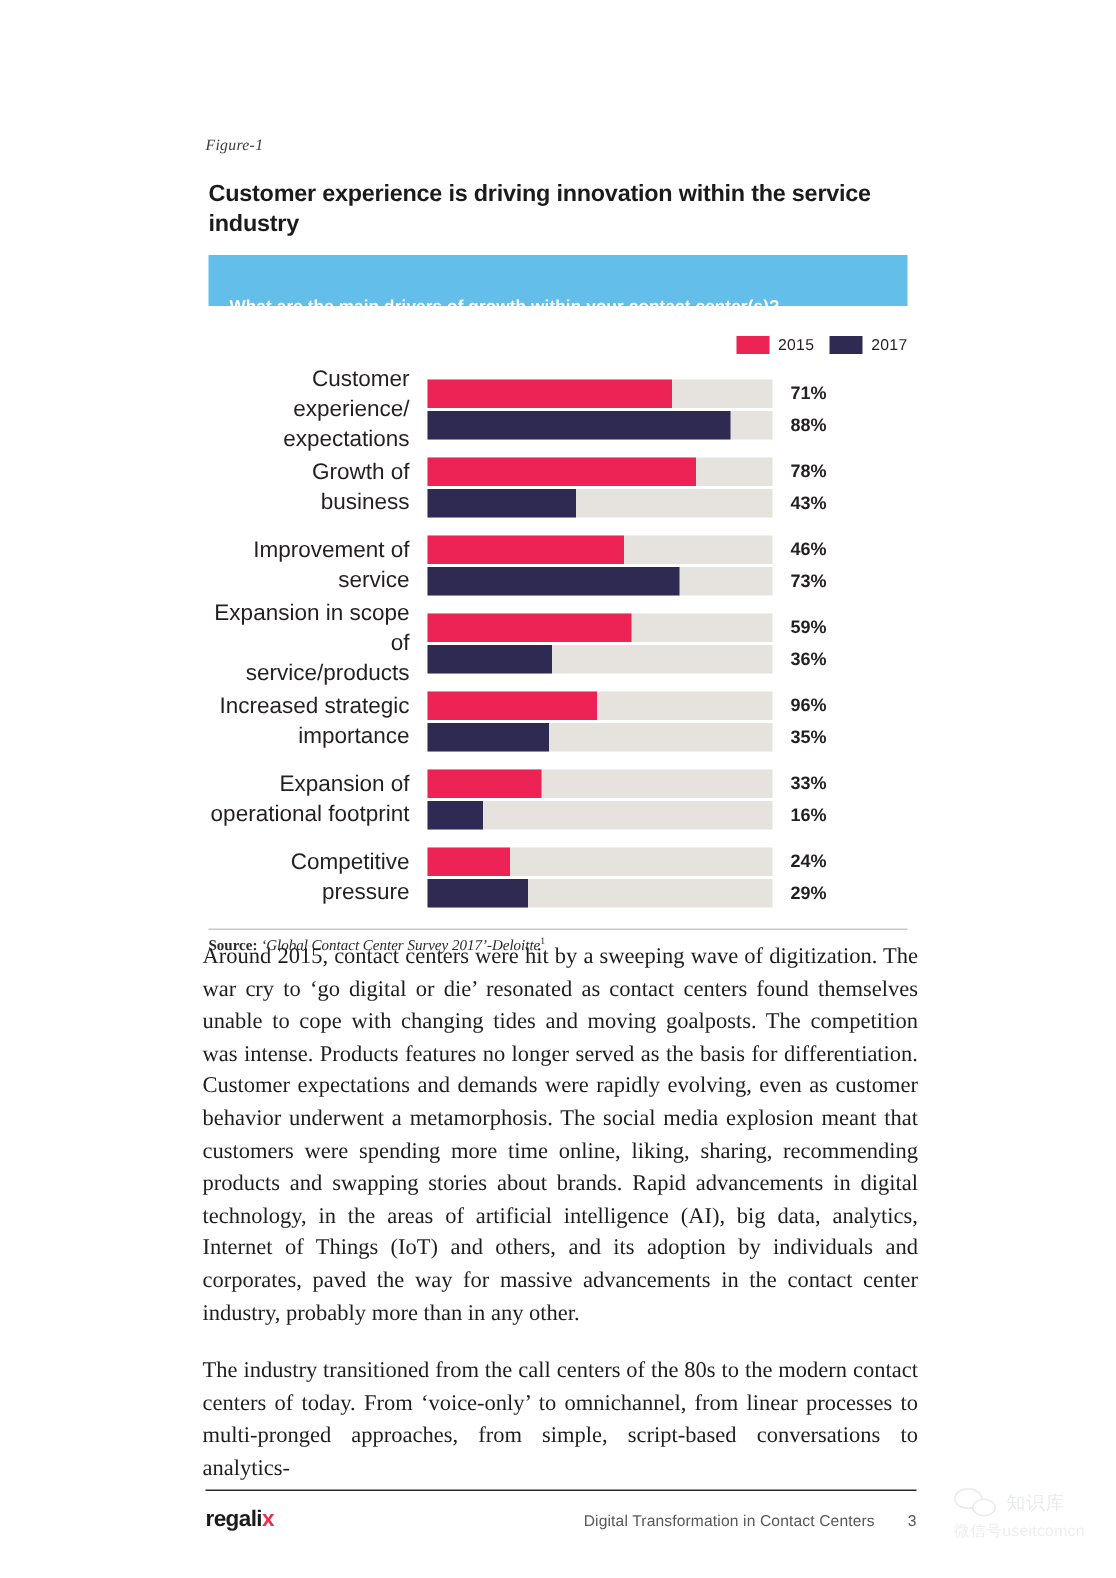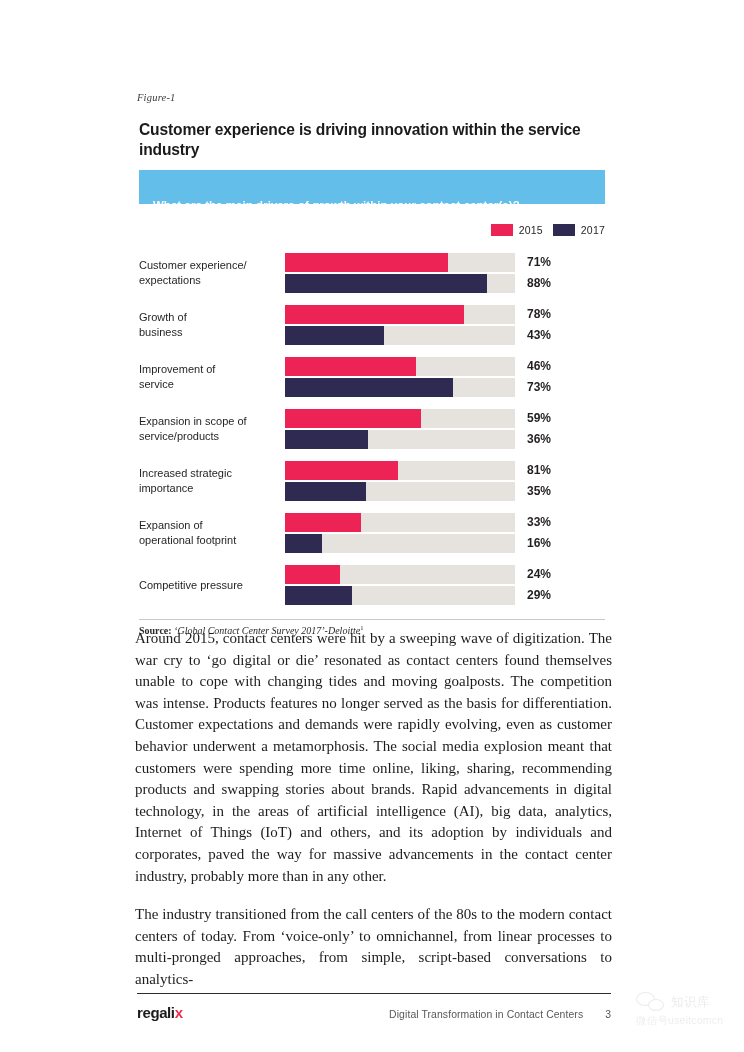--- a/index.html
+++ b/index.html
@@ -101,22 +101,23 @@
     width: 466px;
   }
   .chart-row {
     display: flex;
     align-items: center;
     height: 50px;
     margin-bottom: 2px;
   }
   .cat-label {
     width: 146px;
+    text-align: right;
     padding-right: 12px;
-    font-size: 11px;
+    font-size: 15px;
     line-height: 1.32;
     color: #231f20;
     box-sizing: border-box;
   }
   .bars-wrap {
     width: 230px;
     position: relative;
   }
   .bar-track {
     position: relative;
@@ -349,21 +350,21 @@
         <div class="cat-label">Increased strategic<br>importance</div>
         <div class="bars-wrap">
           <div class="bar-track" style="background: rgb(230, 226, 222);">
             <div class="bar-fill" style="width: 49%; background: rgb(236, 35, 84);"></div>
           </div>
           <div class="bar-track" style="background: rgb(230, 226, 222);">
             <div class="bar-fill" style="width: 35%; background: rgb(46, 42, 82);"></div>
           </div>
         </div>
         <div class="values">
-          <div class="value">81%</div>
+          <div class="value">96%</div>
           <div class="value">35%</div>
         </div>
       </div>
       <div class="chart-row">
         <div class="cat-label">Expansion of<br>operational footprint</div>
         <div class="bars-wrap">
           <div class="bar-track" style="background: rgb(230, 226, 222);">
             <div class="bar-fill" style="width: 33%; background: rgb(236, 35, 84);"></div>
           </div>
           <div class="bar-track" style="background: rgb(230, 226, 222);">

